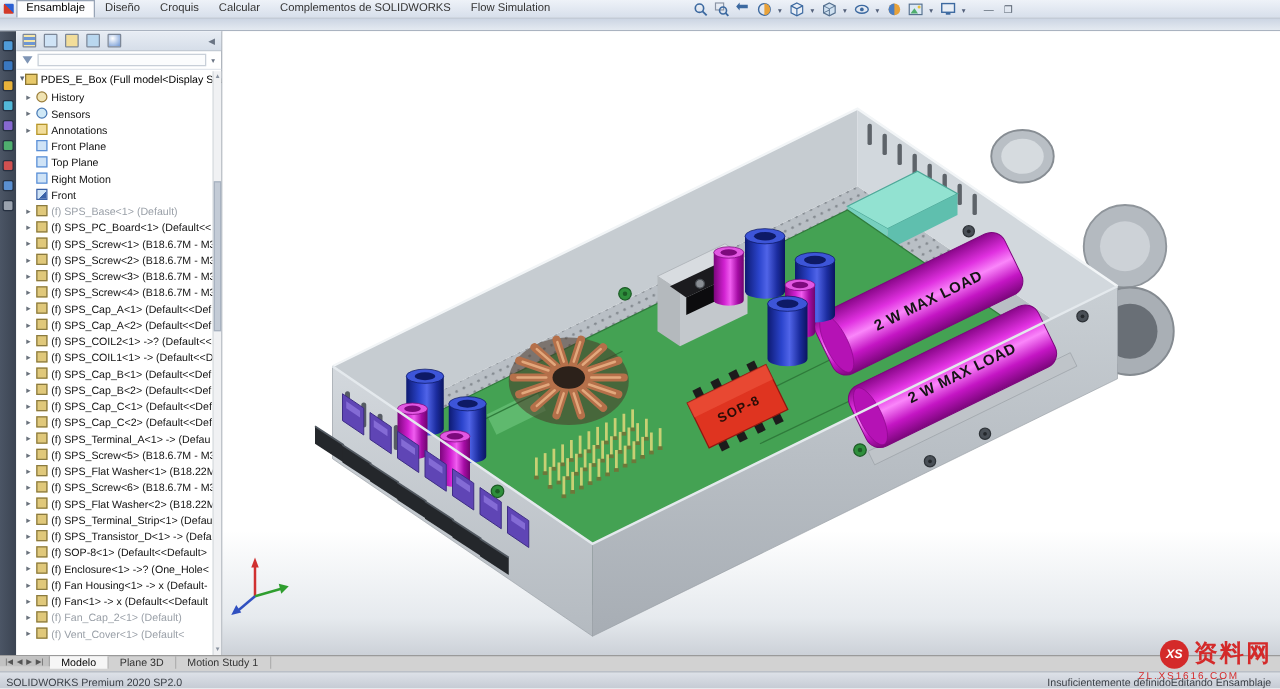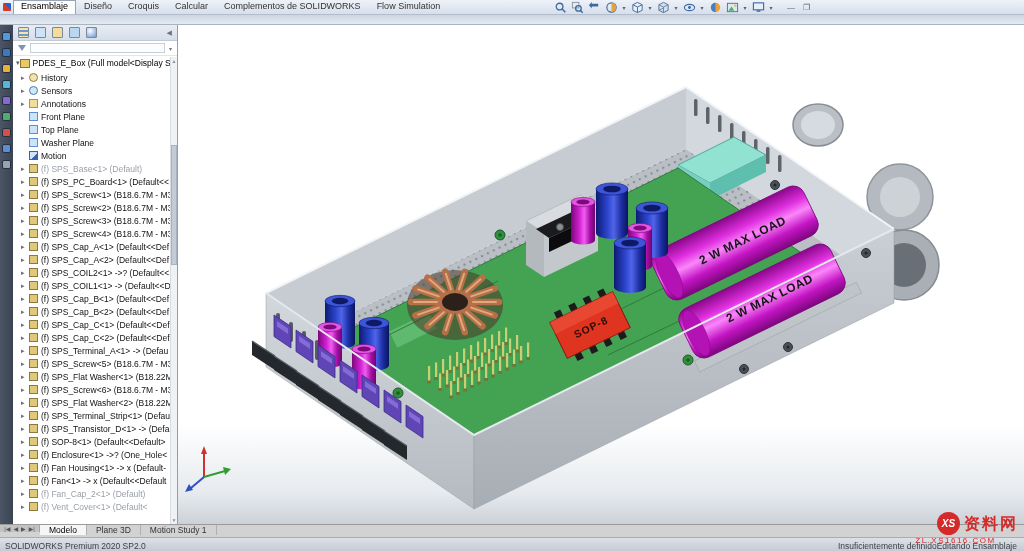--- a/index.html
+++ b/index.html
@@ -78,21 +78,21 @@
   .btab.active{background:#f6f6f6;color:#000;}
 
   
   .statusbar{height:14px;background:linear-gradient(#dde1e8,#c5cbd4);border-top:1px solid #a6adb8;display:flex;align-items:flex-end;font-size:8.5px;color:#3a3f46;padding:0 5px;}
   .sbright{margin-left:auto;display:flex;gap:0;padding-right:2px;}
 
   
   .watermark{position:absolute;right:6px;bottom:6px;display:flex;flex-direction:column;align-items:center;pointer-events:none;z-index:50;}
   .wmrow{display:flex;align-items:center;gap:4px;margin-left:44px;}
   .wmbadge{width:23px;height:23px;background:#d42a2a;border-radius:50%;color:#fff;font-weight:bold;font-style:italic;font-size:10px;display:flex;align-items:center;justify-content:center;}
-  .wmname{color:#d42a2a;font-size:16px;font-weight:bold;letter-spacing:2px;line-height:1;}
+  .wmname{color:#d42a2a;font-size:19px;font-weight:bold;letter-spacing:2px;line-height:1;}
   .wmurl{color:#d42a2a;font-size:8px;letter-spacing:1.5px;margin-top:1px;}
 </style>
 </head>
 <body>
 
 <div class="app">
 
   <div class="topbar">
     <div class="logo">
         <i></i>
@@ -256,27 +256,27 @@
 
           <div class="ti no-arrow" data-icon="plane">
             <span class="arrow"></span>
             <span class="ticon"></span>
             <span class="tlabel">Top Plane</span>
           </div>
 
           <div class="ti no-arrow" data-icon="plane">
             <span class="arrow"></span>
             <span class="ticon"></span>
-            <span class="tlabel">Washer Plane</span>
+            <span class="tlabel">Right Motion</span>
           </div>
 
           <div class="ti no-arrow" data-icon="origin">
             <span class="arrow"></span>
             <span class="ticon"></span>
-            <span class="tlabel">Motion</span>
+            <span class="tlabel">Front</span>
           </div>
 
           <div class="ti muted" data-icon="part">
             <span class="arrow"></span>
             <span class="ticon"></span>
             <span class="tlabel">(f) SPS_Base&lt;1&gt; (Default)</span>
           </div>
 
           <div class="ti" data-icon="part">
             <span class="arrow"></span>

